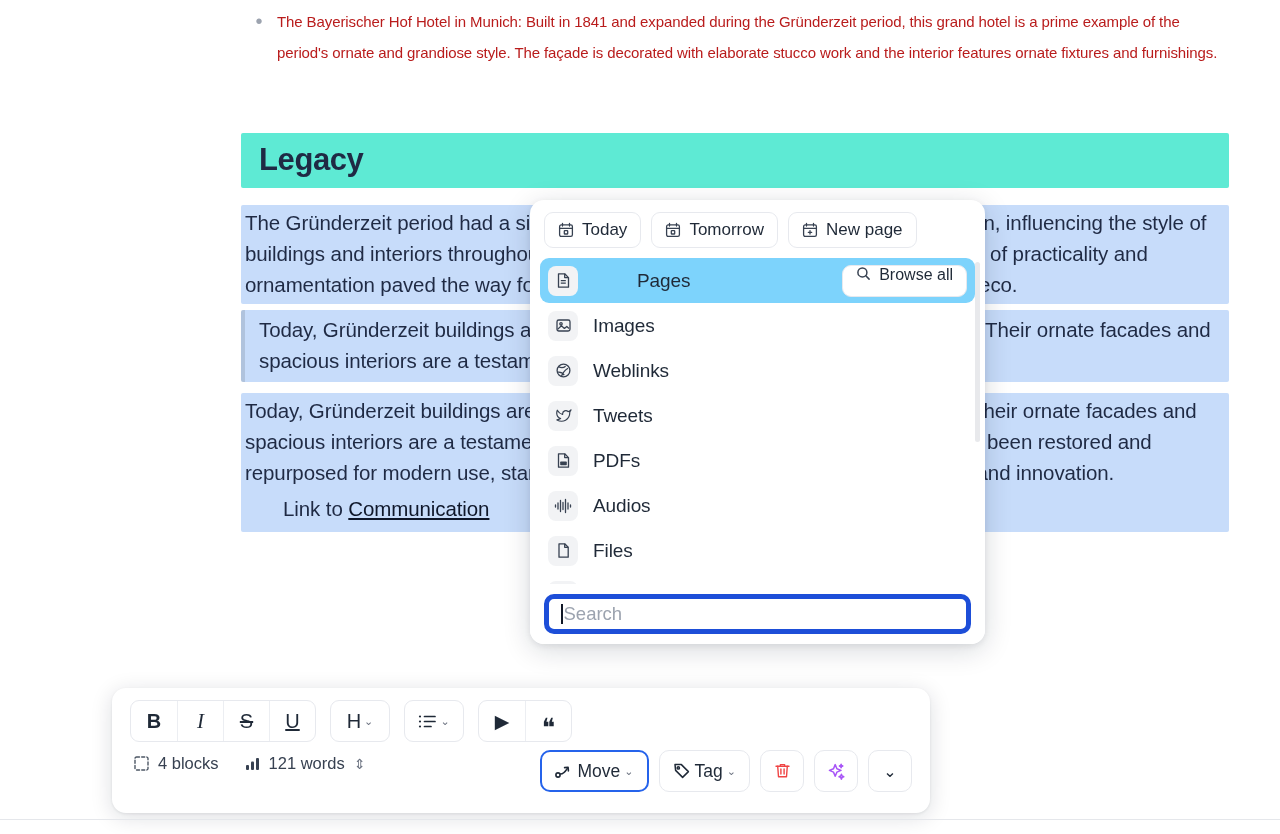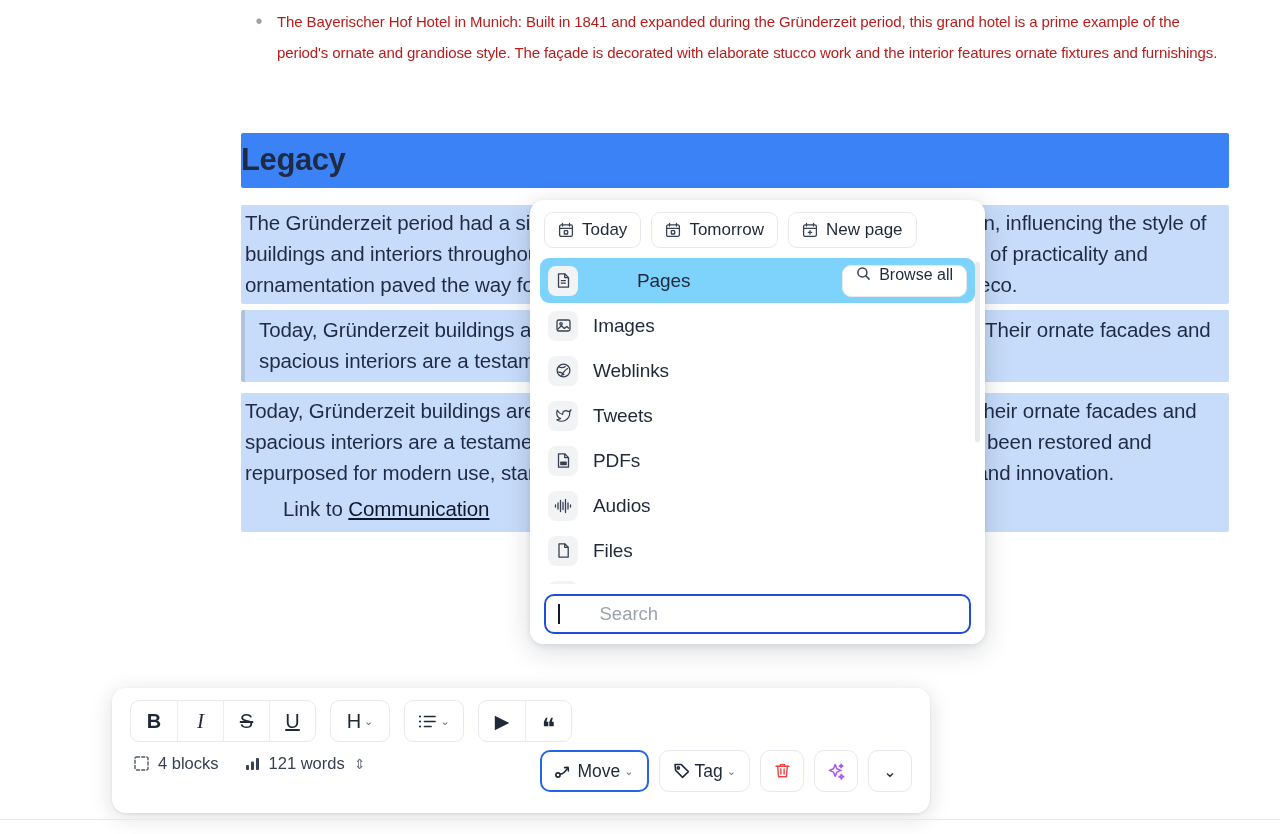--- a/index.html
+++ b/index.html
@@ -22,22 +22,22 @@
     width: 36px; flex: 0 0 36px; color: #9ca3af;
     font-size: 20px; line-height: 31px; text-align: center;
   }
   .bullet-text {
     flex: 1; color: #b91c1c; font-size: 15px; line-height: 31px;
     letter-spacing: -0.1px;
   }
 
   .heading-block {
     position: absolute; left: 241px; top: 133px; width: 988px;
-    background: #3b82f6; border-radius: 2px;
-    padding: 6px 0 8px 0;
+    background: #5eead4; border-radius: 2px;
+    padding: 6px 0 8px 18px;
   }
   .heading-block h2 {
     font-size: 31px; line-height: 41px; color: #1f2a44;
     font-weight: bold; letter-spacing: -0.4px;
   }
 
   .para-block {
     position: absolute; left: 241px; width: 988px;
     background: #c7dcfa; border-radius: 2px;
     color: #1f2a44; font-size: 20.5px; line-height: 31px;
@@ -149,23 +149,23 @@
   }
   .pop-scrollbar {
     position: absolute; right: 5px; top: 62px;
     width: 5px; height: 180px; border-radius: 3px; background: #e8e9ec;
   }
   .search-wrap {
     position: absolute; left: 0; right: 0; bottom: 0; height: 60px;
     background: #fff; padding: 0 14px; display: flex; align-items: center;
   }
   .search-box {
-    width: 100%; height: 40px; border: 2px solid #1d4ed8;
+    width: 100%; height: 40px; border: 5px solid #1d4ed8;
     border-radius: 10px; display: flex; align-items: center;
-    padding: 5px 12px; background: #fff; gap: 39px;
+    padding: 5px 12px; background: #fff;
   }
   .caret-bar {
     width: 1.5px; height: 20px; background: #111827; margin-right: 1px;
   }
   .search-ph { font-size: 18.5px; color: #9ca3af; }
 
   .bottom-divider {
     position: absolute; left: 0; top: 819px; width: 1280px; height: 1px;
     background: #e5e7eb;
   }

